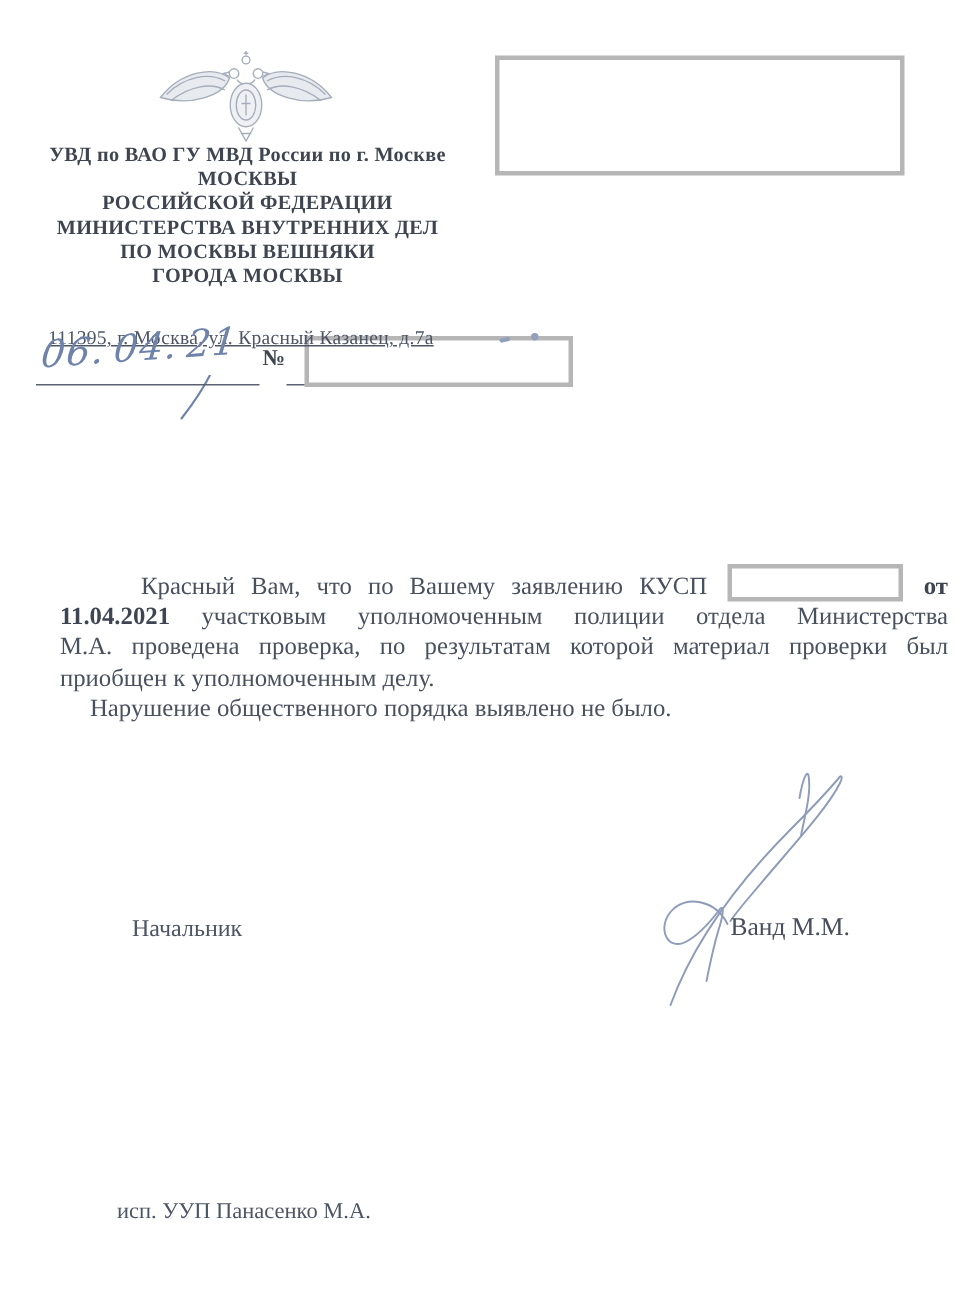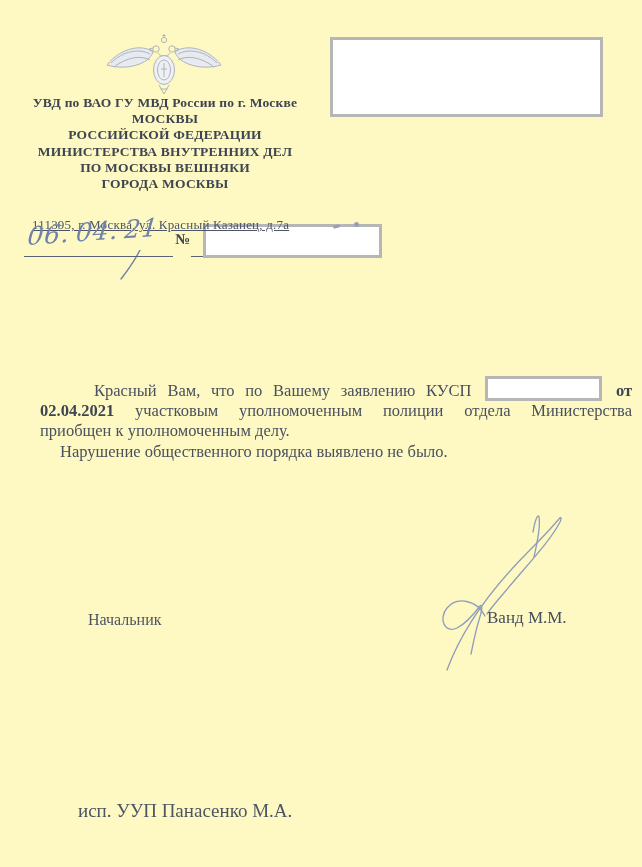--- a/index.html
+++ b/index.html
@@ -1,19 +1,19 @@
 <!DOCTYPE html>
 <html lang="ru"><head>
 <meta charset="utf-8">
 <style>
   html,body{margin:0;padding:0;background:#e8e8e8;}
   .page{
     position:relative;
     width:642px;height:867px;
-    background:#fef9c3;
+    background:#ffffff;
     overflow:hidden;
     font-family:"Liberation Serif", serif;
     color:#49505e;
   }
   .abs{position:absolute;}
 
   
   .org-block{
     left:15px;top:95px;width:300px;
     text-align:center;
@@ -87,21 +87,21 @@
     vertical-align:-5px;
     margin:0 3px;
   }
 
   
   .position-title{left:88px;top:611px;font-size:16px;color:#4d5565;}
   .signer-name{left:487px;top:608px;font-size:17px;color:#464d5b;z-index:6;text-align:center;}
   .signature{left:433px;top:512px;z-index:5;}
 
   
-  .executor{left:78px;top:800px;font-size:19px;color:#4d5565;}
+  .executor{left:78px;top:800px;font-size:15px;color:#4d5565;}
 </style>
 </head>
 <body>
 
 <div class="page">
 
   <svg class="abs" style="left:105px;top:33px;" width="118" height="62" viewBox="0 0 118 62">
     <g fill="none" stroke="#a5adba" stroke-width="0.9">
 
       <path d="M2,32 C16,14 38,11 48,19 C44,31 22,38 2,32 Z" fill="#e7eaef"></path>
@@ -150,21 +150,22 @@
   <svg class="abs date-tail" width="26" height="30" viewBox="0 0 26 30">
     <path d="M22,0 C17,10 10,20 3,29" fill="none" stroke="#6e82aa" stroke-width="1.4" stroke-linecap="round"></path>
   </svg>
 
   <div class="abs rule rule-date"></div>
   <div class="abs num-sign">№</div>
   <div class="abs rule rule-num"></div>
 
   <div class="abs body-par">
     <div class="line j indent1"><span>Красный Вам, что по Вашему заявлению КУСП</span> <span class="redact-inline"></span> <span class="b">от</span></div>
-    <div class="line j"><span class="b">02.04.2021</span> <span>участковым уполномоченным полиции отдела Министерства</span></div>
+    <div class="line j"><span class="b">11.04.2021</span> <span>участковым уполномоченным полиции отдела Министерства</span></div>
+    <div class="line j">М.А. проведена проверка, по результатам которой материал проверки был</div>
     <div class="line l">приобщен к уполномоченным делу.</div>
     <div class="line l indent2">Нарушение общественного порядка выявлено не было.</div>
   </div>
 
   <div class="abs position-title">Начальник</div>
 
   <svg class="abs signature" width="140" height="160" viewBox="0 0 140 160">
     <g fill="none" stroke="#8e9cba" stroke-width="1.3" stroke-linecap="round">
       <path d="M14,158 C28,120 55,80 95,40 C108,27 120,14 126,7 C128,4 129,6 127,10 C118,28 95,52 70,82 C64,89 58,96 54,102"></path>
       <path d="M52,104 C44,88 24,84 14,96 C5,107 12,122 24,116 C34,111 44,98 47,94 C50,91 49,99 46,108 C43,118 40,132 38,142"></path>

